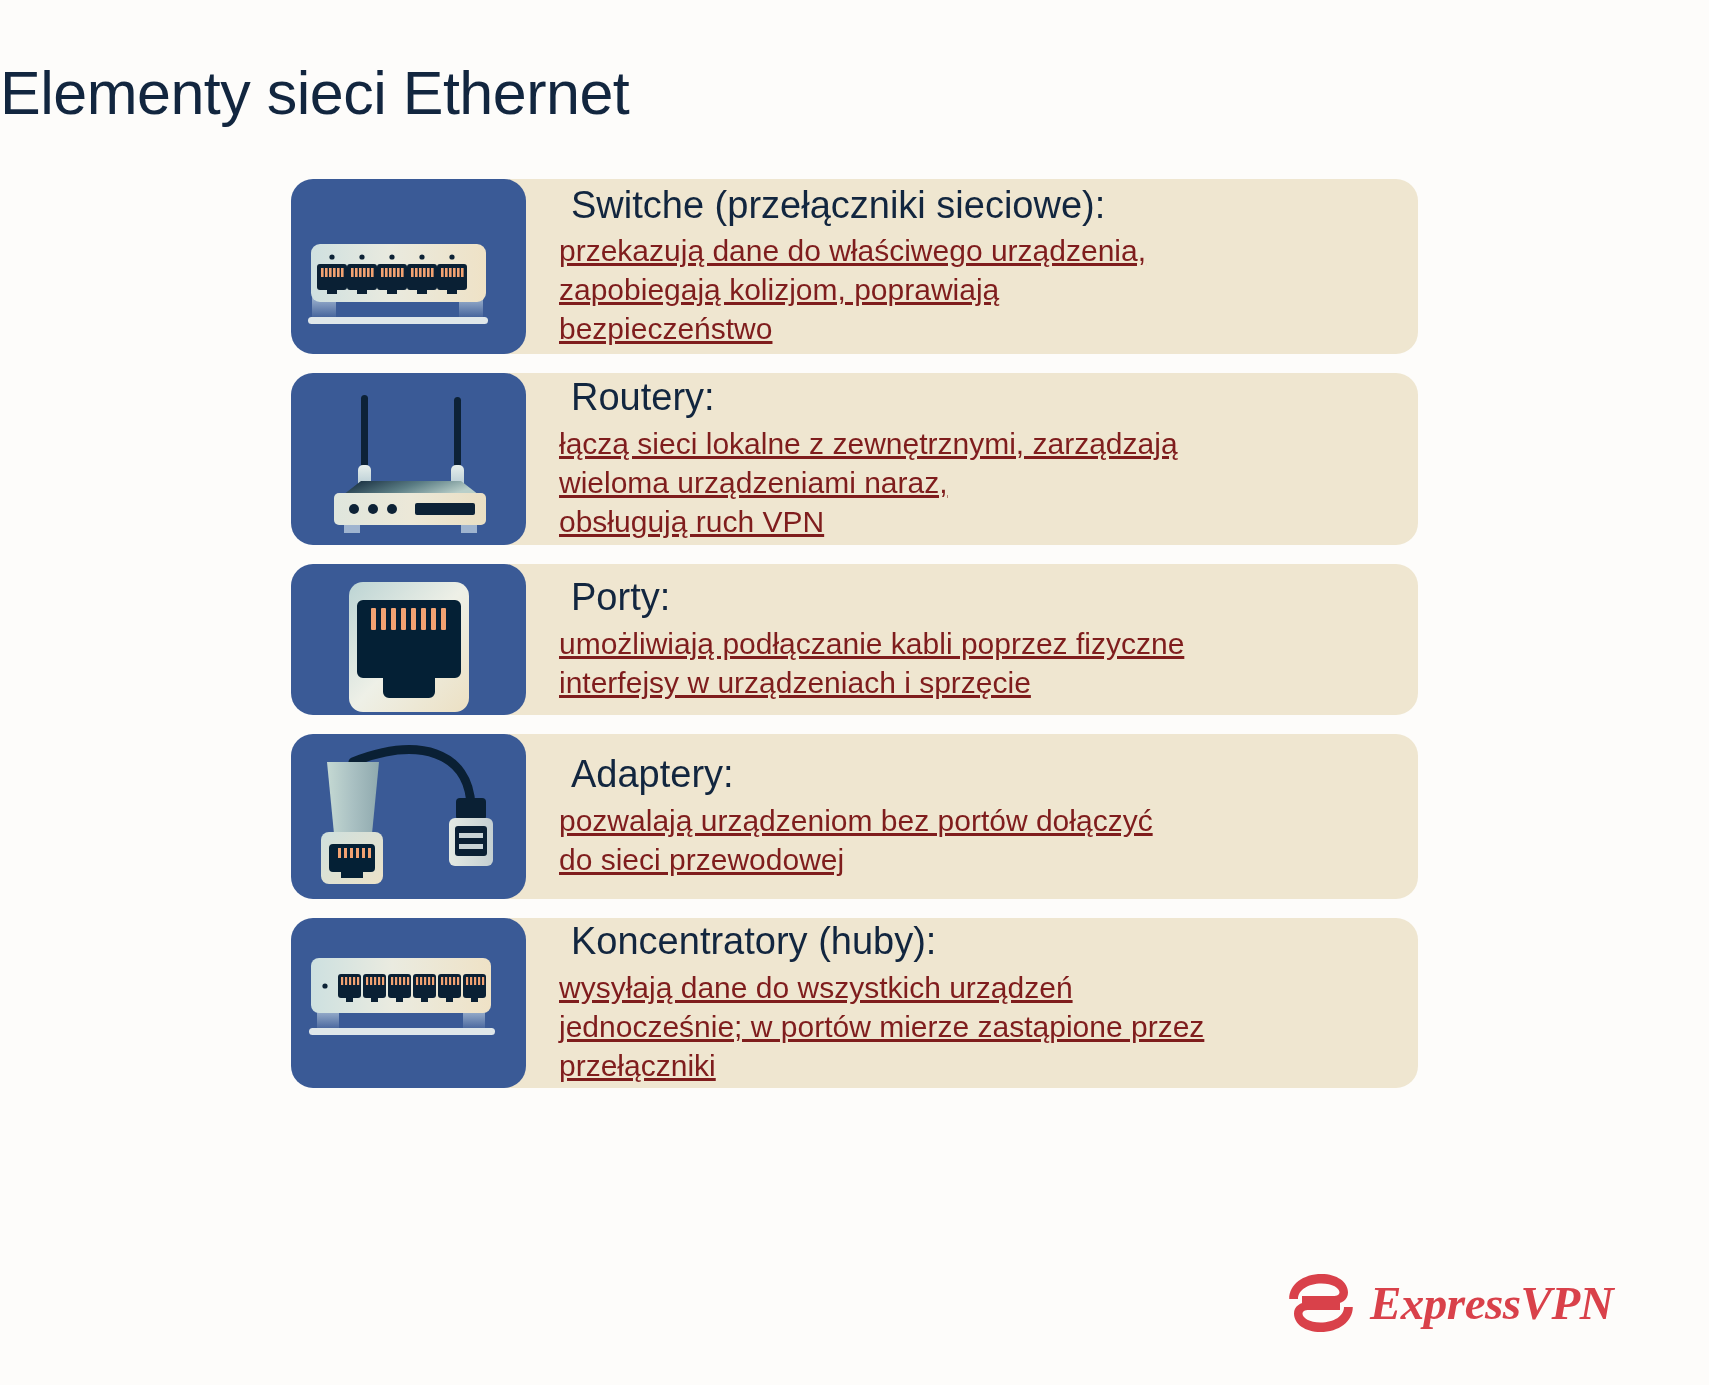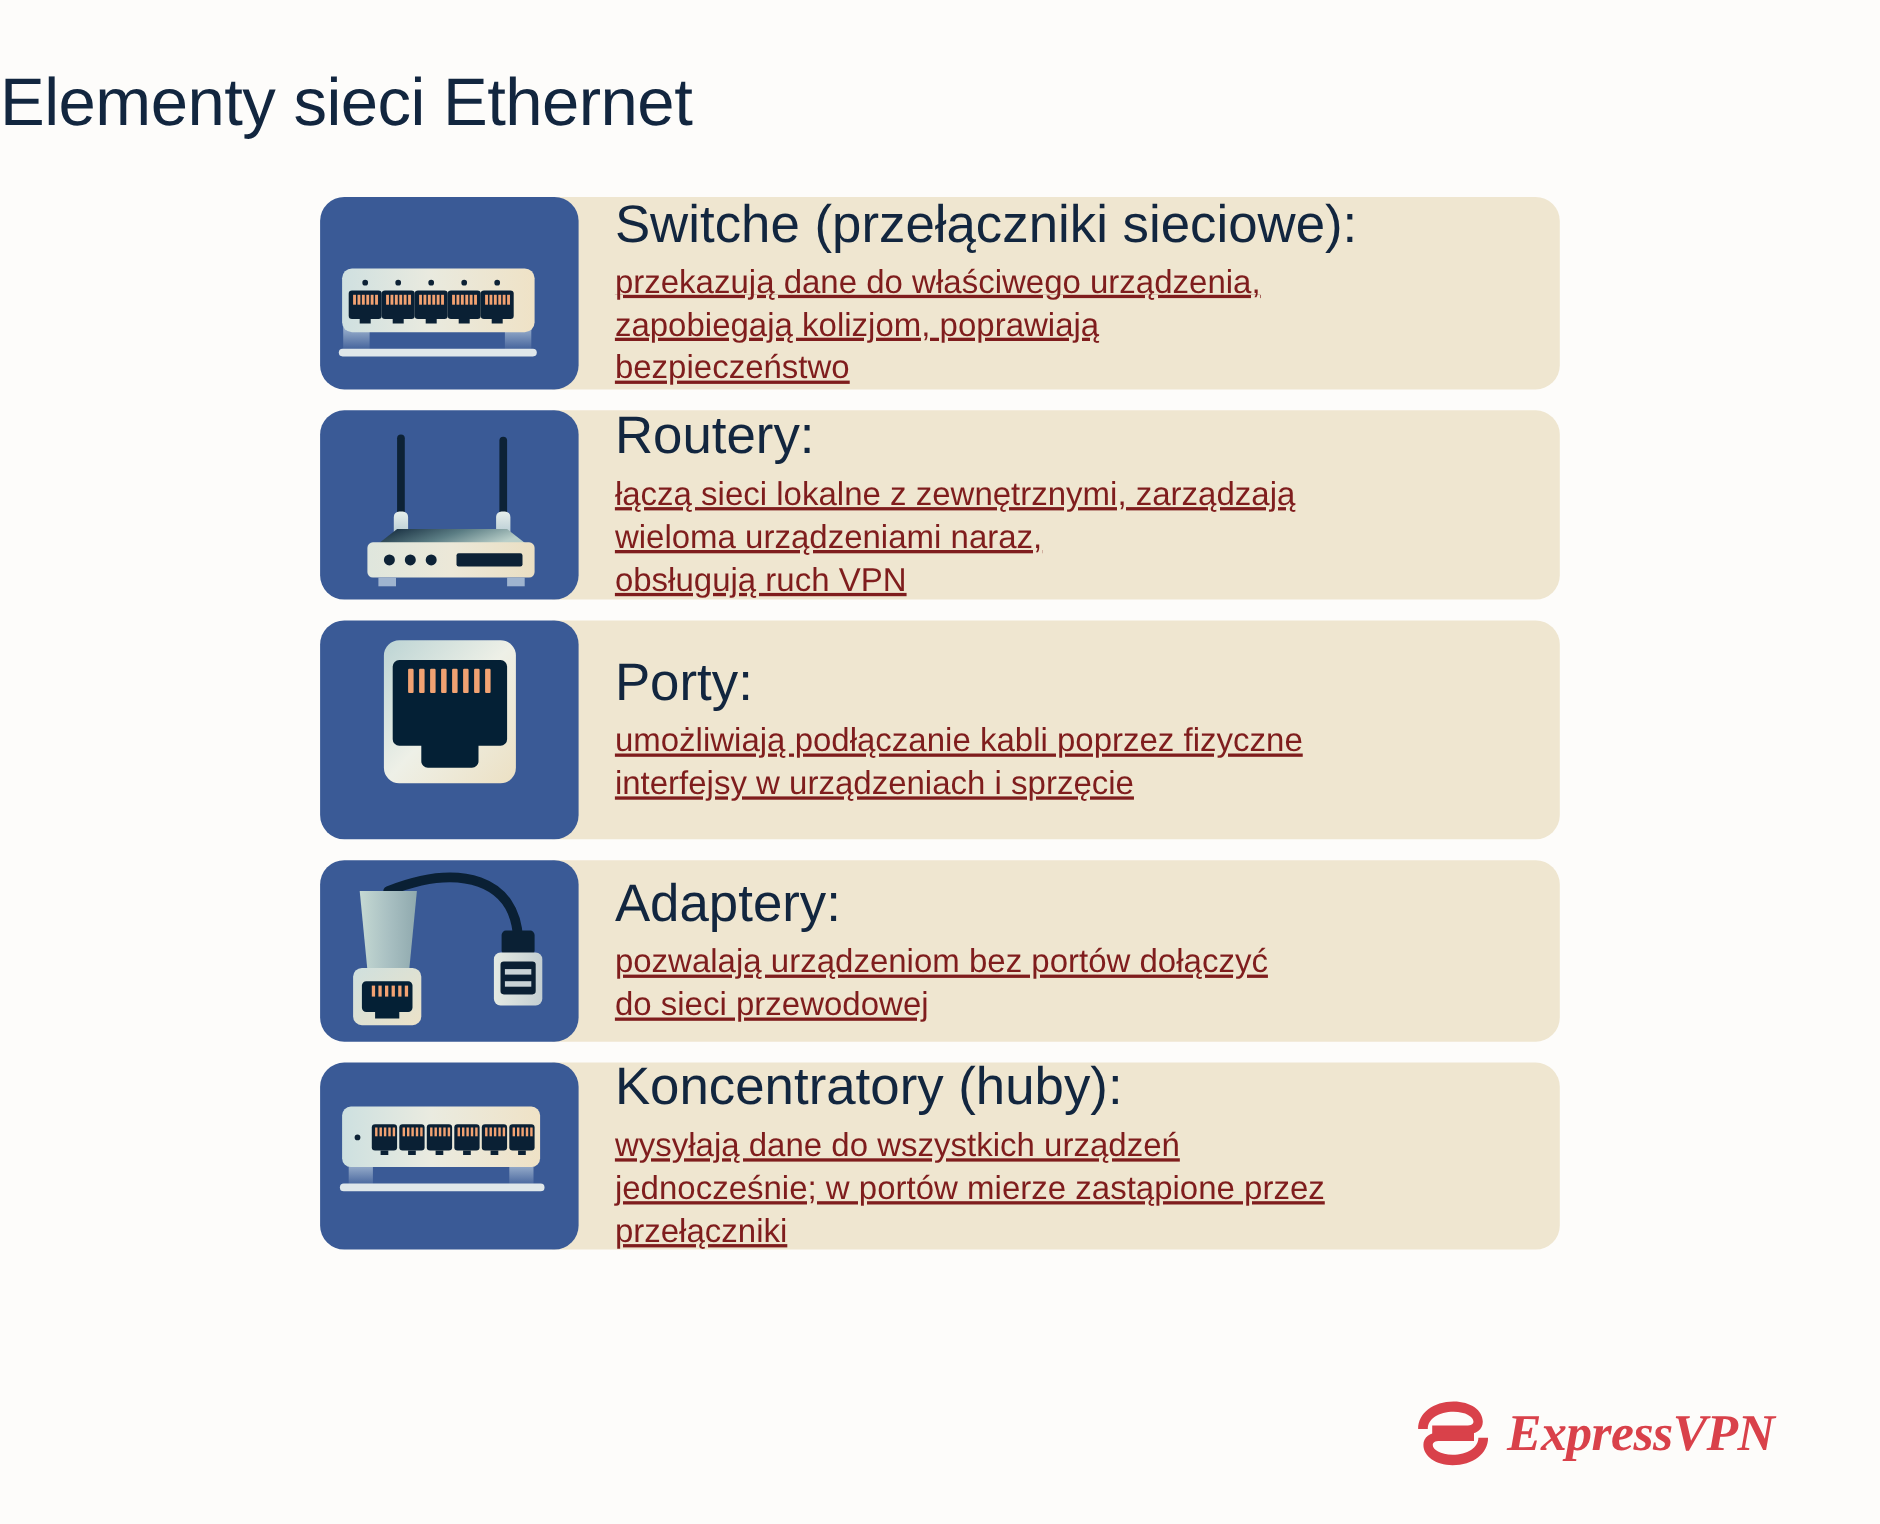--- a/index.html
+++ b/index.html
@@ -57,39 +57,40 @@
     background: #efe6d0;
     border-radius: 0 22px 22px 0;
     margin-left: -24px;
     padding: 14px 26px 16px 57px;
     display: flex;
     flex-direction: column;
     justify-content: center;
     z-index: 1;
   }
   .panel-title {
-    font-size: 48px;
+    font-size: 38px;
     font-weight: 400;
     color: #12263f;
     line-height: 1.18;
     margin-bottom: 4px;
     white-space: nowrap;
+    margin-left: 12px;
   }
   .panel-body {
     font-size: 30px;
     font-weight: 400;
     color: #7f1d1d;
     line-height: 1.30;
     white-space: pre-line;
     text-decoration: underline;
   }
 
   .r0 { height: 175px; }
   .r1 { height: 172px; }
-  .r2 { height: 199px; }
+  .r2 { height: 151px; }
   .r3 { height: 165px; }
   .r4 { height: 170px; }
 
   
   .logo {
     position: absolute;
     left: 1288px;
     top: 1272px;
     display: flex;
     align-items: center;

